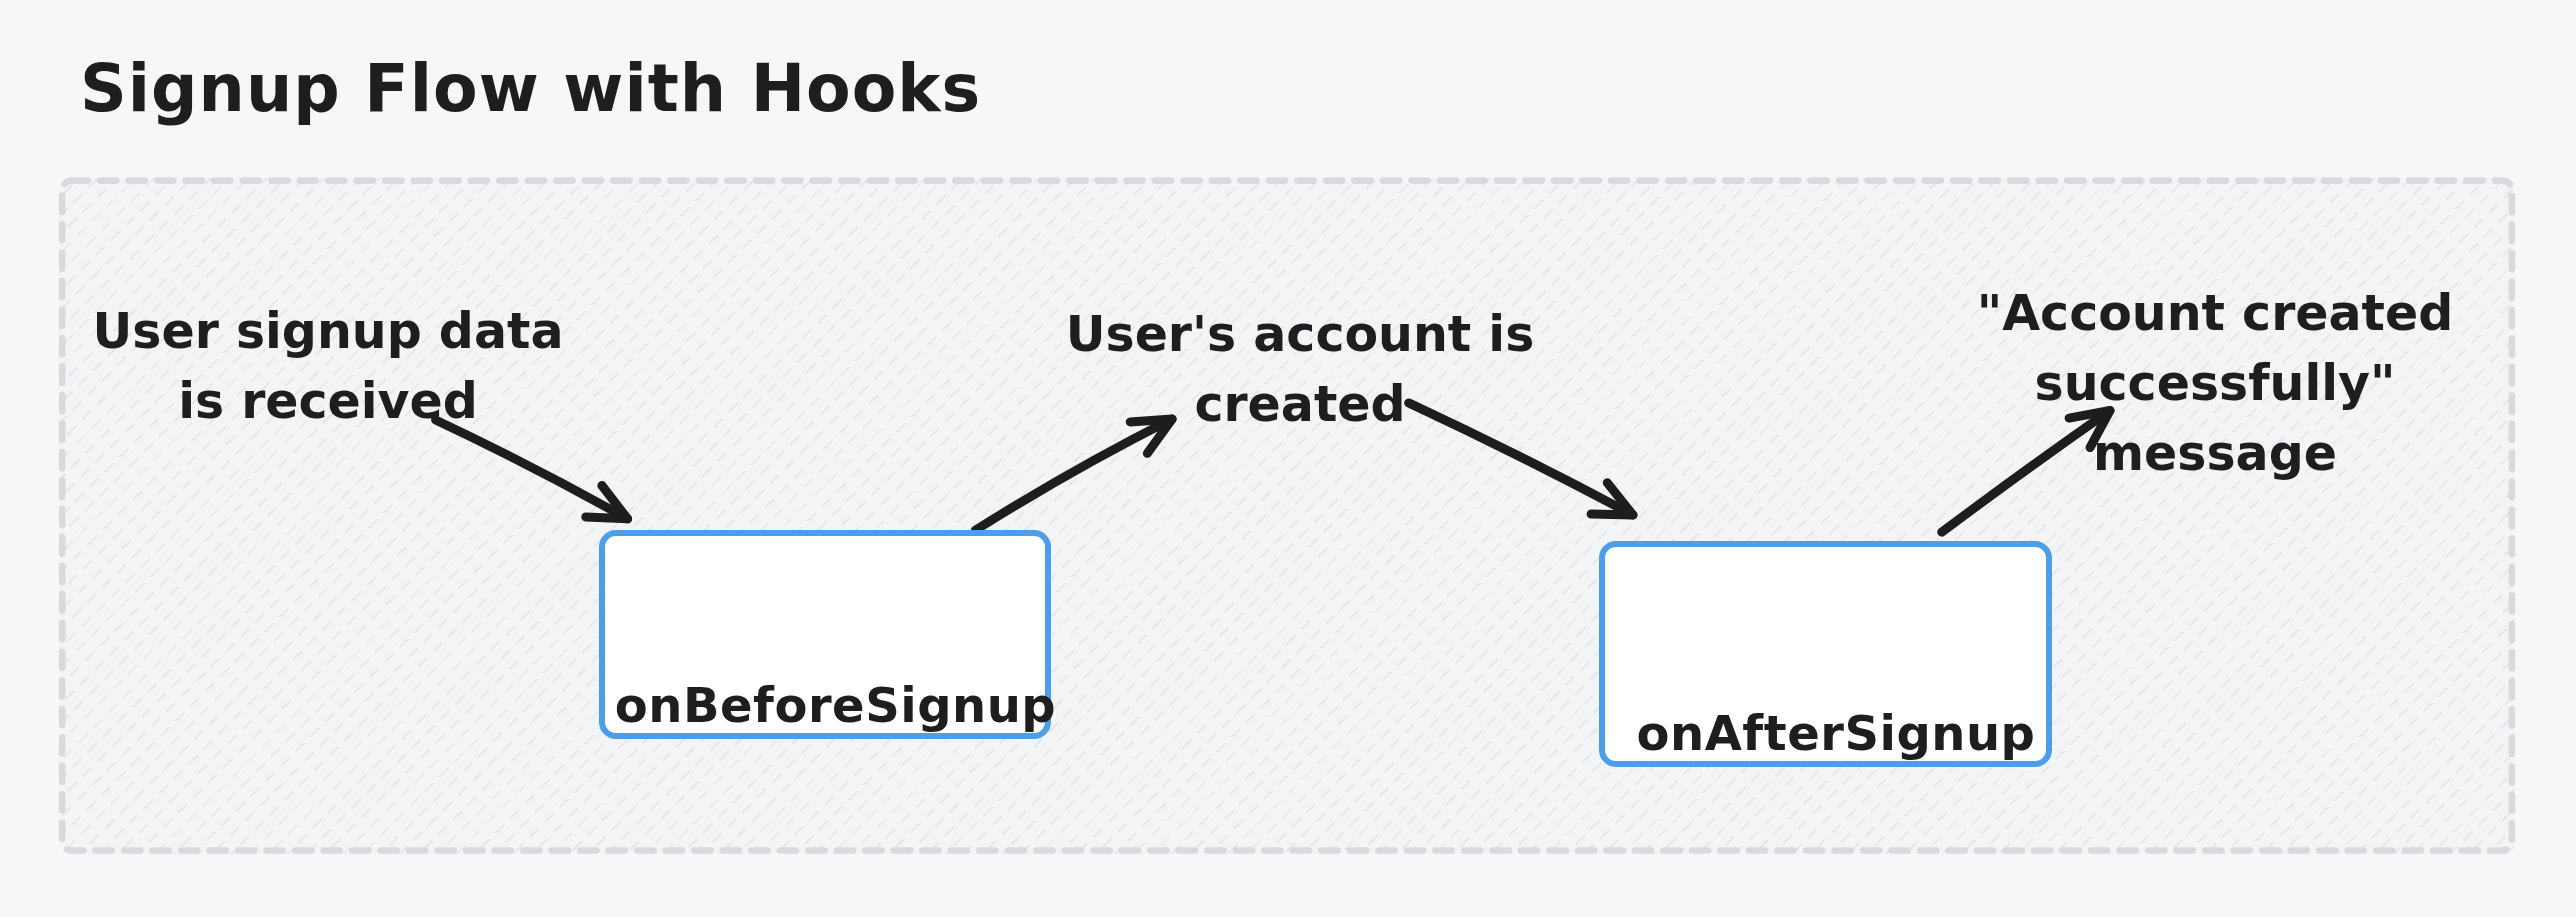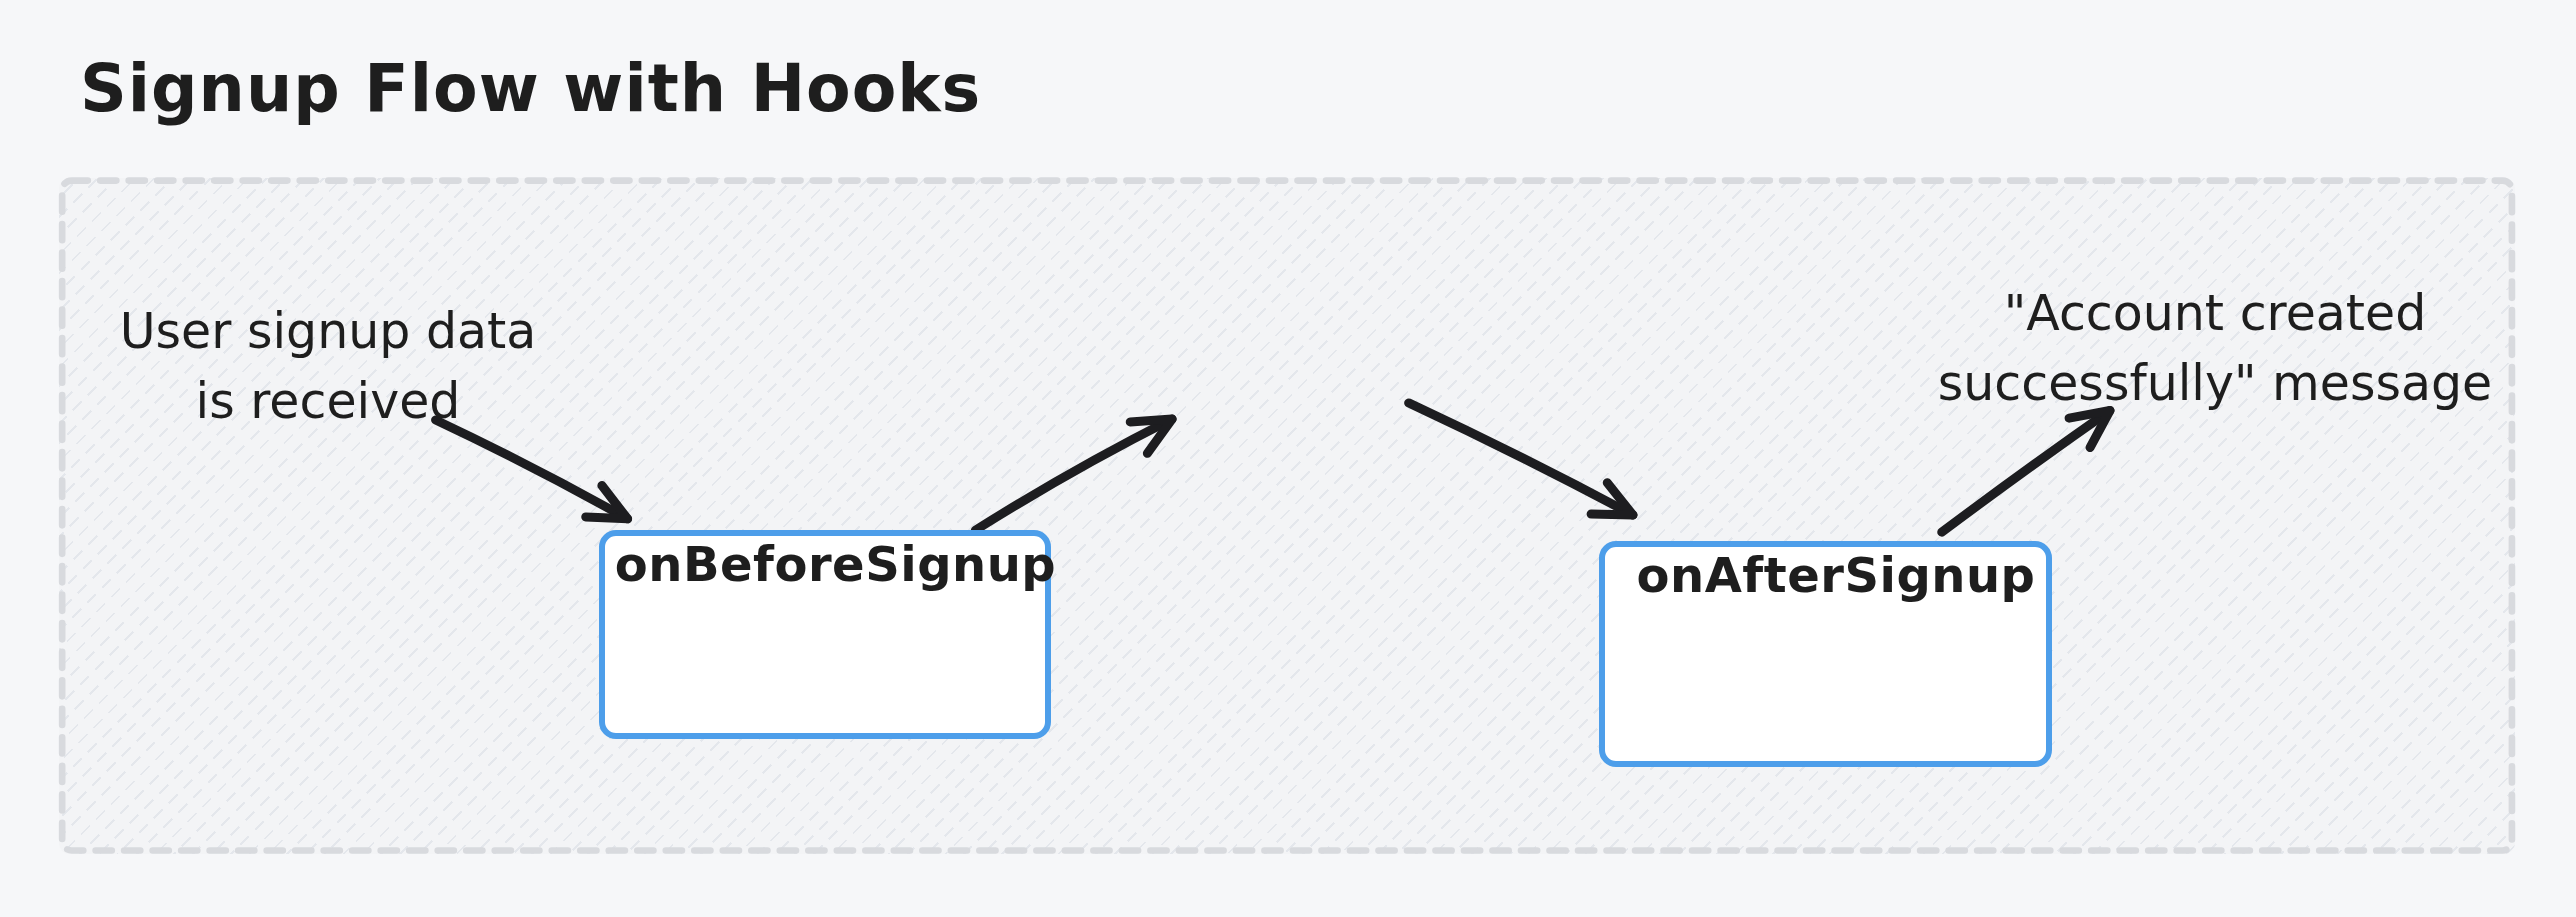--- a/index.html
+++ b/index.html
@@ -46,36 +46,36 @@
     left: 0; top: 0;
     width: 2576px;
     height: 917px;
   }
   .node {
     position: absolute;
     background: #ffffff;
     border: 6.7px solid #4d9eea;
     border-radius: 17px;
     display: flex;
-    align-items: flex-start;
+    align-items: flex-end;
     justify-content: center;
     font-size: 48px;
     font-weight: bold;
     letter-spacing: 0.5px;
     box-sizing: border-box;
     padding-left: 21px;
   }
   .node-before { left: 599px;  top: 530px; width: 452px; height: 209px; }
   .node-after  { left: 1599px; top: 541px; width: 453px; height: 226px; }
   .annotation {
     position: absolute;
     width: 570px;
     text-align: center;
     font-size: 49px;
-    font-weight: normal;
+    font-weight: bold;
     line-height: 70px;
     white-space: pre-line;
     color: #1e1e1e;
   }
   .ann-1 { left: 43px;   top: 297px; }
   .ann-2 { left: 1015px; top: 300px; }
   .ann-3 { left: 1930px; top: 279px; }
 </style>
 </head>
 <body>
@@ -114,18 +114,20 @@
     <span>onBeforeSignup</span>
   </div>
 
   <div class="node node-after">
     <span>onAfterSignup</span>
   </div>
 
   <div class="annotation ann-1">User signup data
 is received</div>
 
+  <div class="annotation ann-2">User's account is
+created</div>
 
   <div class="annotation ann-3">"Account created
 successfully" message</div>
 
 </div>
 
 
 </body></html>

